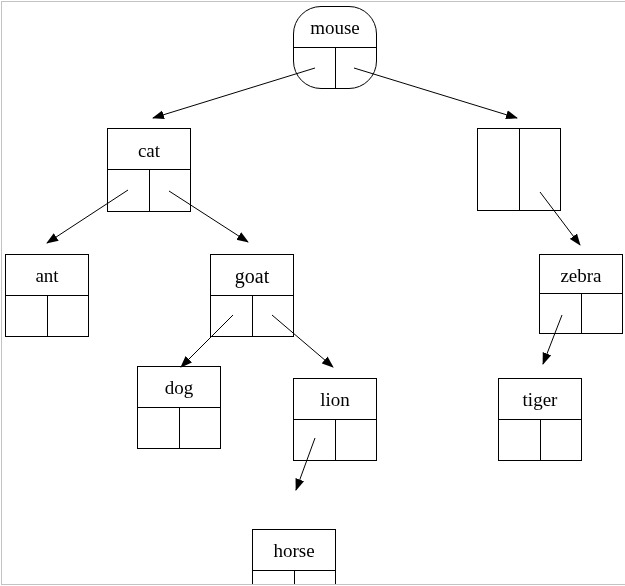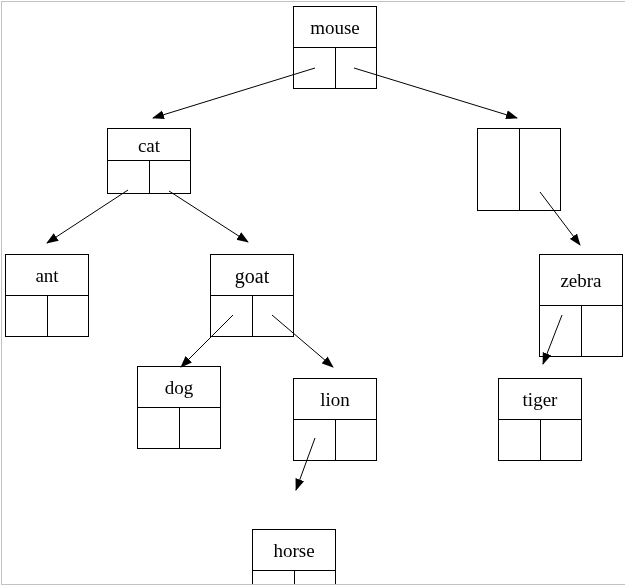--- a/index.html
+++ b/index.html
@@ -70,28 +70,28 @@
   <line x1="313" y1="66" x2="151" y2="116" stroke="#000000" stroke-width="1" marker-end="url(#arrowhead)"></line>
       <line x1="352" y1="66" x2="515" y2="116" stroke="#000000" stroke-width="1" marker-end="url(#arrowhead)"></line>
       <line x1="126" y1="188" x2="45" y2="241" stroke="#000000" stroke-width="1" marker-end="url(#arrowhead)"></line>
       <line x1="167" y1="189" x2="246" y2="240" stroke="#000000" stroke-width="1" marker-end="url(#arrowhead)"></line>
       <line x1="231" y1="313" x2="179" y2="365" stroke="#000000" stroke-width="1" marker-end="url(#arrowhead)"></line>
       <line x1="270" y1="313" x2="331" y2="365" stroke="#000000" stroke-width="1" marker-end="url(#arrowhead)"></line>
       <line x1="538" y1="190" x2="578" y2="243" stroke="#000000" stroke-width="1" marker-end="url(#arrowhead)"></line>
       <line x1="560" y1="313" x2="541" y2="362" stroke="#000000" stroke-width="1" marker-end="url(#arrowhead)"></line>
       <line x1="313" y1="436" x2="294" y2="488" stroke="#000000" stroke-width="1" marker-end="url(#arrowhead)"></line>
     </svg>
-<div class="node" style="left: 291px; top: 4px; width: 84px; height: 83px; border-color: rgb(0, 0, 0);">
+<div class="node" style="left: 291px; top: 4px; width: 84px; height: 83px; border-color: rgb(0, 0, 0); border-radius: 28px;">
     <div class="node-label" style="color: rgb(0, 0, 0); font-size: 19px;">mouse</div>
     <div class="node-cells">
       <div class="cell-left"></div>
       <div class="cell-right"></div>
     </div>
   </div>
-    <div class="node" style="left: 105px; top: 126px; width: 84px; height: 66px; border-color: rgb(0, 0, 0);">
+    <div class="node" style="left: 105px; top: 126px; width: 84px; height: 84px; border-color: rgb(0, 0, 0);">
     <div class="node-label" style="color: rgb(0, 0, 0); font-size: 19px;">cat</div>
     <div class="node-cells">
       <div class="cell-left"></div>
       <div class="cell-right"></div>
     </div>
   </div>
     <div class="node" style="left: 475px; top: 126px; width: 84px; height: 83px; border-color: rgb(0, 0, 0);">
     <div class="node-cells">
       <div class="cell-left"></div>
       <div class="cell-right"></div>
@@ -104,21 +104,21 @@
       <div class="cell-right"></div>
     </div>
   </div>
     <div class="node" style="left: 208px; top: 252px; width: 84px; height: 83px; border-color: rgb(0, 0, 0);">
     <div class="node-label" style="color: rgb(0, 0, 0); font-size: 20px;">goat</div>
     <div class="node-cells">
       <div class="cell-left"></div>
       <div class="cell-right"></div>
     </div>
   </div>
-    <div class="node" style="left: 537px; top: 252px; width: 84px; height: 103px; border-color: rgb(0, 0, 0);">
+    <div class="node" style="left: 537px; top: 252px; width: 84px; height: 80px; border-color: rgb(0, 0, 0);">
     <div class="node-label" style="color: rgb(0, 0, 0); font-size: 19px;">zebra</div>
     <div class="node-cells">
       <div class="cell-left"></div>
       <div class="cell-right"></div>
     </div>
   </div>
     <div class="node" style="left: 135px; top: 364px; width: 84px; height: 83px; border-color: rgb(0, 0, 0);">
     <div class="node-label" style="color: rgb(0, 0, 0); font-size: 19px;">dog</div>
     <div class="node-cells">
       <div class="cell-left"></div>

